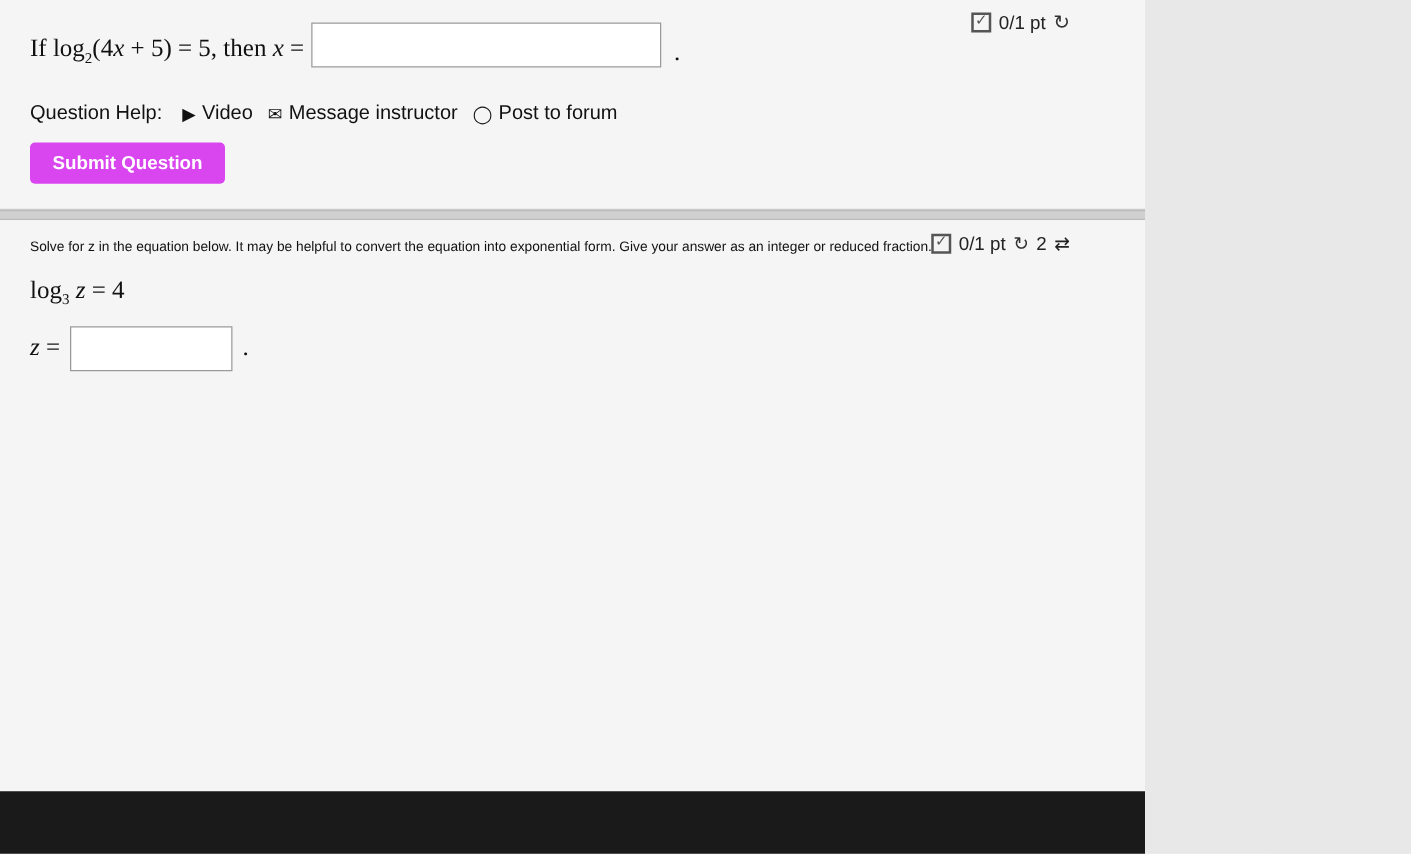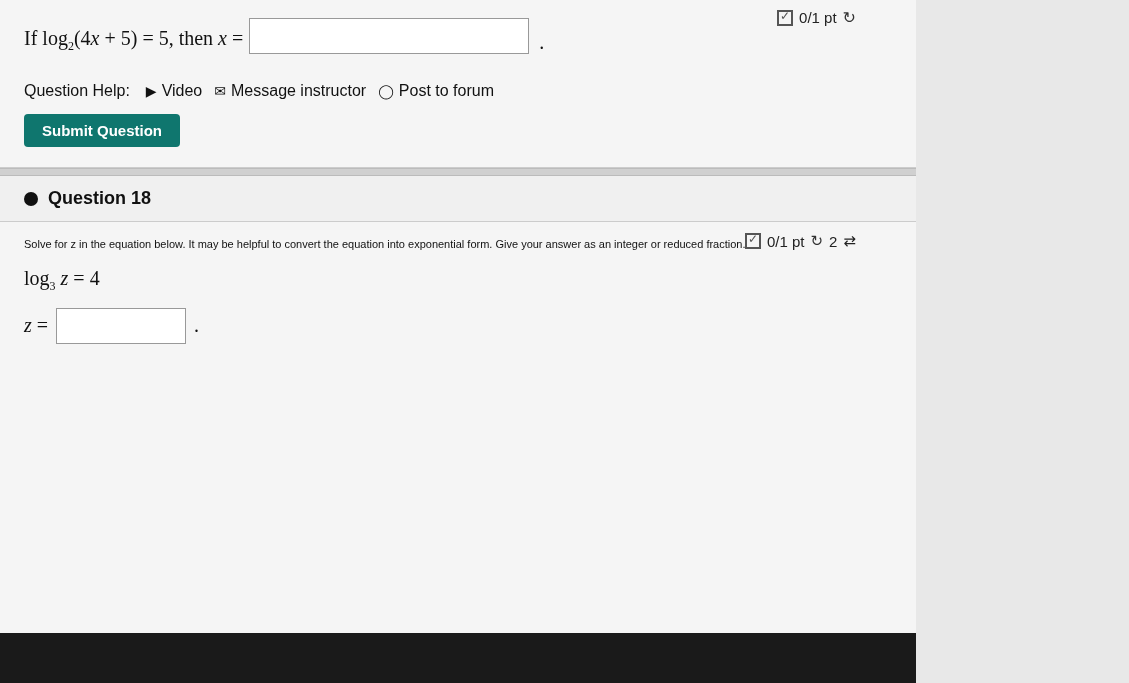--- a/index.html
+++ b/index.html
@@ -113,21 +113,21 @@
       text-decoration: none;
       font-size: 16px;
       cursor: pointer;
     }
 
     .help-link .link-icon {
       font-size: 14px;
     }
 
     .submit-btn {
-      background-color: #0f766e;
+      background-color: #d946ef;
       color: white;
       border: none;
       padding: 8px 18px;
       font-size: 15px;
       font-family: Arial, sans-serif;
       font-weight: bold;
       border-radius: 4px;
       cursor: pointer;
     }
 
@@ -296,24 +296,20 @@
       </a>
     </div>
 
     
     <button class="submit-btn">Submit Question</button>
 
   </div>
 
   <div class="section-divider"></div>
 
-  <div class="question-18-header">
-    <span class="question-dot"></span>
-    <span class="question-title">Question 18</span>
-  </div>
 
   <div class="question-18-body">
 
     <div class="score-badge-18">
       <span class="check-icon"></span>
       <span>0/1 pt</span>
       <span class="attempts-icon">↻</span>
       <span>2</span>
       <span class="refresh-icon">⇄</span>
     </div>

